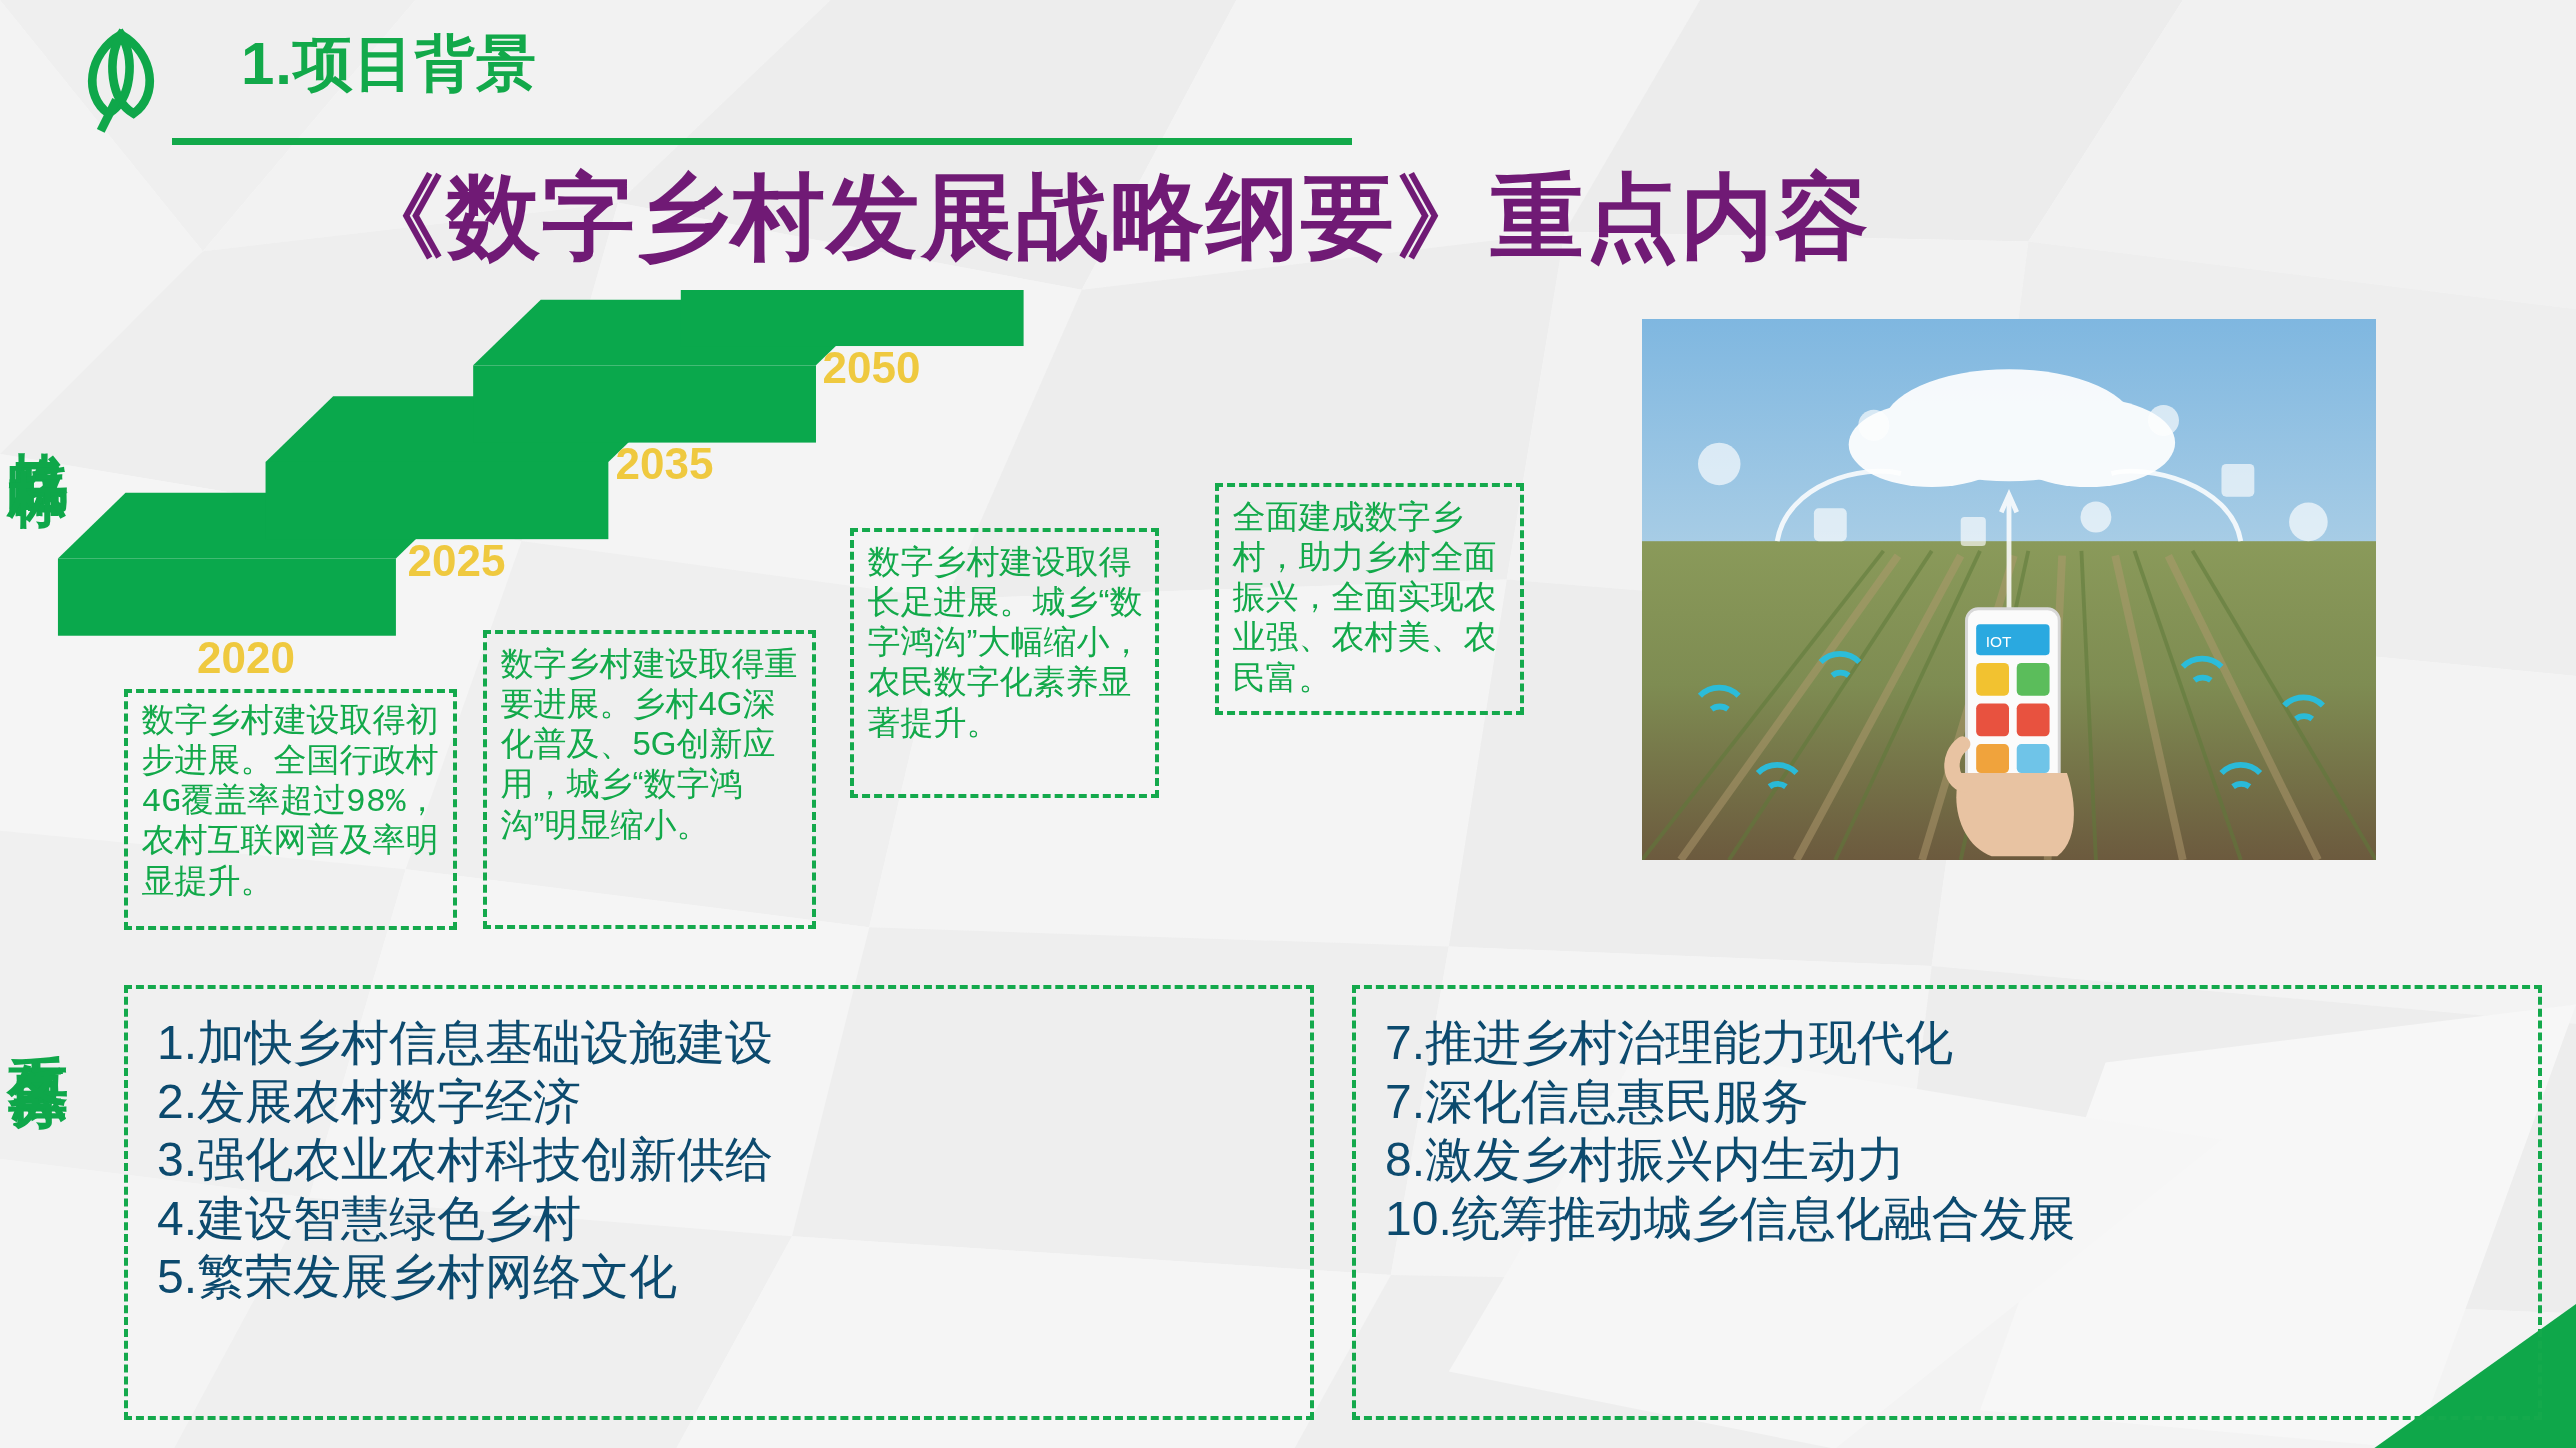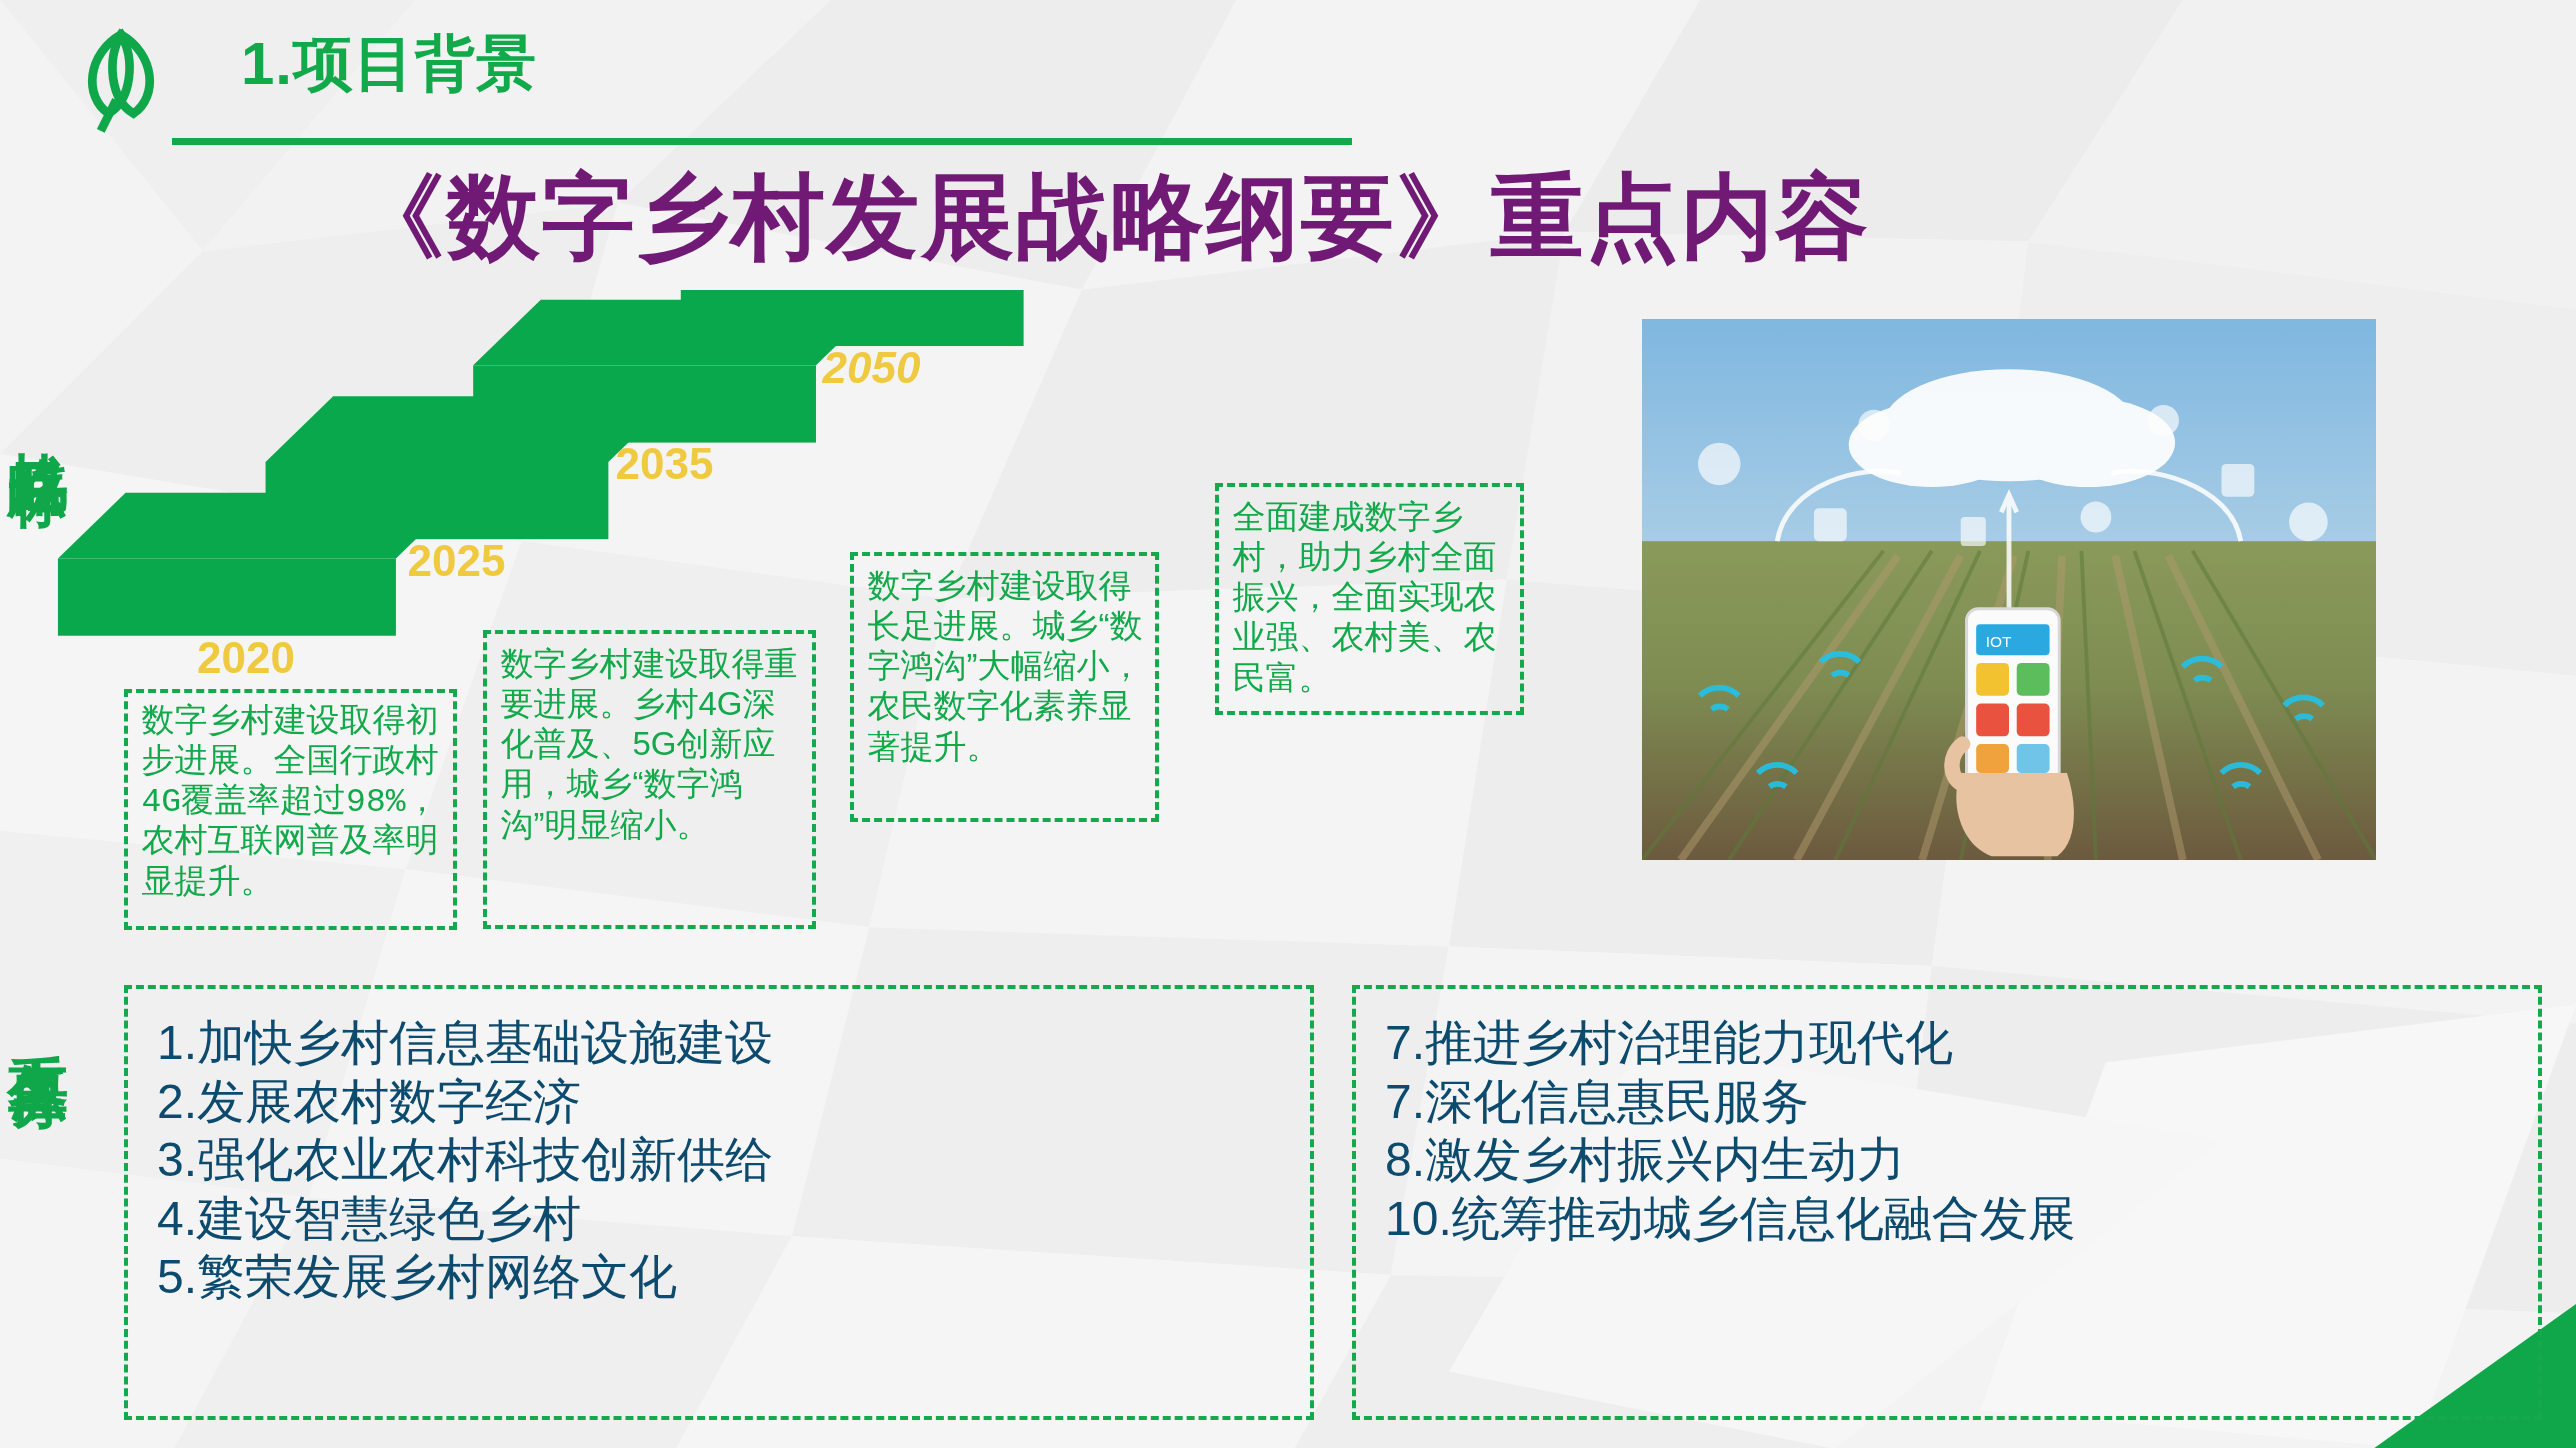--- a/index.html
+++ b/index.html
@@ -139,25 +139,25 @@
   <rect x="705" y="-22" width="355" height="80" fill="#0aa84c"></rect>
 
   <polygon points="410,278 480,210 480,300 410,358" fill="#0aa84c" opacity="0"></polygon>
 
   <rect x="410" y="210" width="70" height="0" fill="#0aa84c"></rect>
 </svg>
 
 <div class="year-badge" style="left:77px;top:633px;width:338px;">2020</div>
 <div class="year-badge" style="left:285px;top:536px;width:343px;">2025</div>
 <div class="year-badge" style="left:493px;top:439px;width:343px;">2035</div>
-<div class="year-badge" style="left:700px;top:343px;width:343px;font-style:italic;">2050</div>
+<div class="year-badge" style="left:700px;top:343px;width:343px;">2050</div>
 
 <div class="desc-box" style="left:124px;top:689px;width:333px;height:241px;font-family:Liberation Mono, monospace;">数字乡村建设取得初步进展。全国行政村4G覆盖率超过98%，农村互联网普及率明显提升。</div>
 <div class="desc-box" style="left:483px;top:630px;width:333px;height:299px;">数字乡村建设取得重要进展。乡村4G深化普及、5G创新应用，城乡“数字鸿沟”明显缩小。</div>
-<div class="desc-box" style="left:850px;top:552px;width:309px;height:270px;">数字乡村建设取得长足进展。城乡“数字鸿沟”大幅缩小，农民数字化素养显著提升。</div>
+<div class="desc-box" style="left:850px;top:528px;width:309px;height:270px;">数字乡村建设取得长足进展。城乡“数字鸿沟”大幅缩小，农民数字化素养显著提升。</div>
 <div class="desc-box" style="left:1215px;top:483px;width:309px;height:232px;">全面建成数字乡村，助力乡村全面振兴，全面实现农业强、农村美、农民富。</div>
 
 <svg class="photo" viewBox="0 0 760 560" preserveAspectRatio="none">
   <defs>
     <linearGradient id="sky" x1="0" y1="0" x2="0" y2="1">
       <stop offset="0%" stop-color="#7fb7e0"></stop>
       <stop offset="60%" stop-color="#b9d6e8"></stop>
       <stop offset="100%" stop-color="#d9e4e0"></stop>
     </linearGradient>
     <linearGradient id="soil" x1="0" y1="0" x2="0" y2="1">

